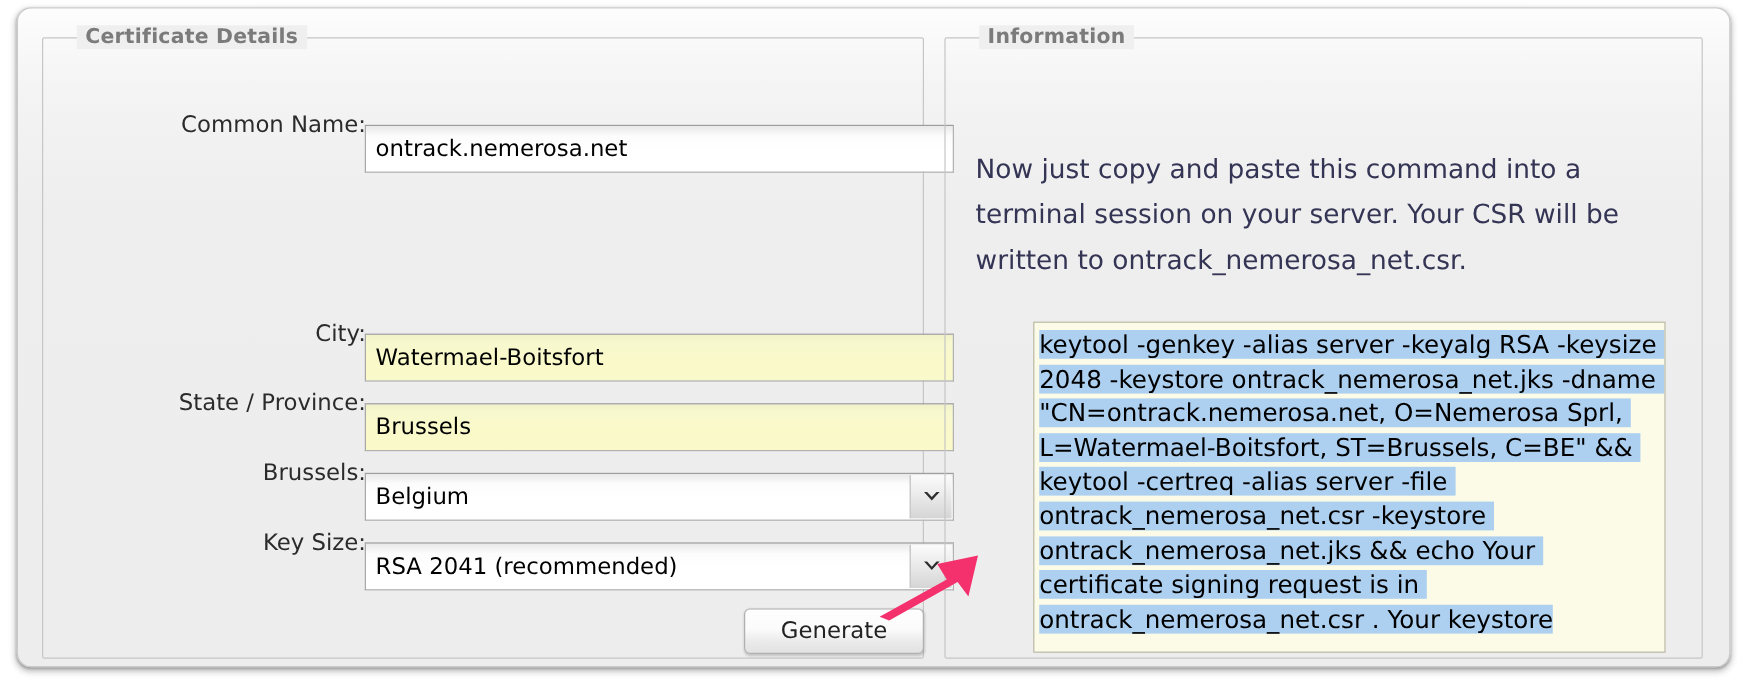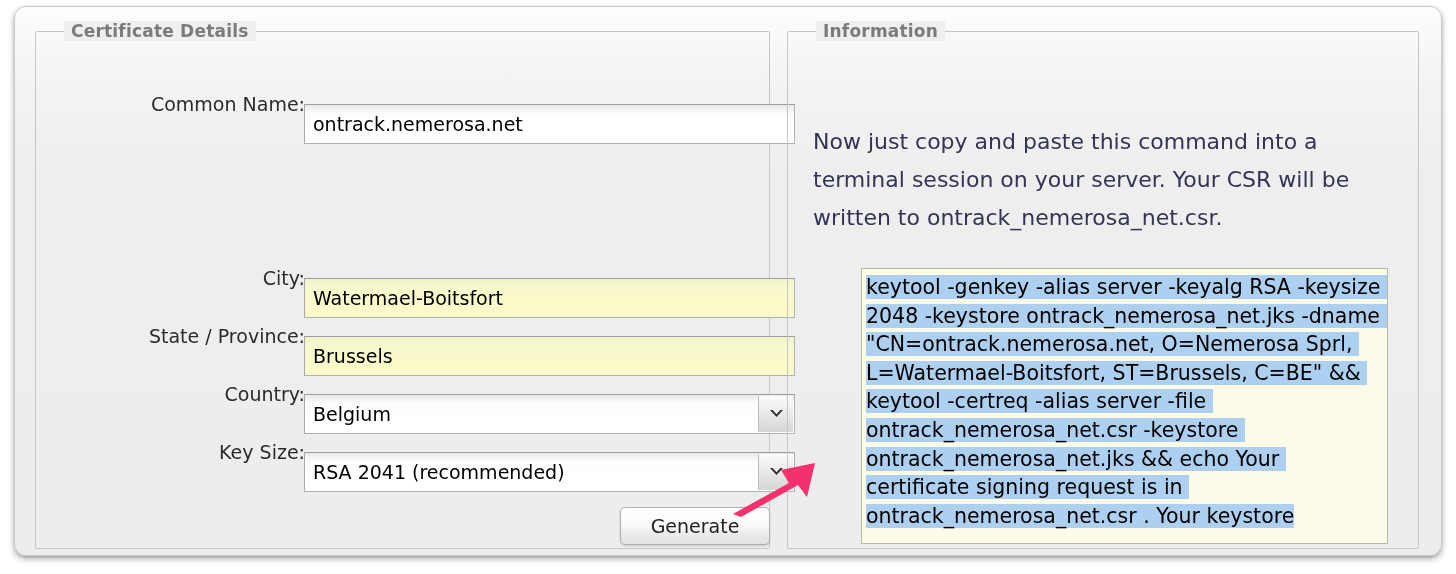--- a/index.html
+++ b/index.html
@@ -197,21 +197,21 @@
       <div class="lbl">City:</div>
       <div class="fld yellow">Watermael-Boitsfort</div>
     </div>
 
     <div class="row" style="top:284px;">
       <div class="lbl">State / Province:</div>
       <div class="fld yellow">Brussels</div>
     </div>
 
     <div class="row" style="top:342px;">
-      <div class="lbl">Country:</div>
+      <div class="lbl">Brussels:</div>
       <div class="fld select">
         <span>Belgium</span>
         <span class="caret-box">
           <svg width="17" height="12" viewBox="0 0 17 12" aria-hidden="true">
             <path d="M2 2 L8.5 9 L15 2 L12.4 2 L8.5 6.2 L4.6 2 Z" fill="#2e2e2e"></path>
           </svg>
         </span>
       </div>
     </div>
 

